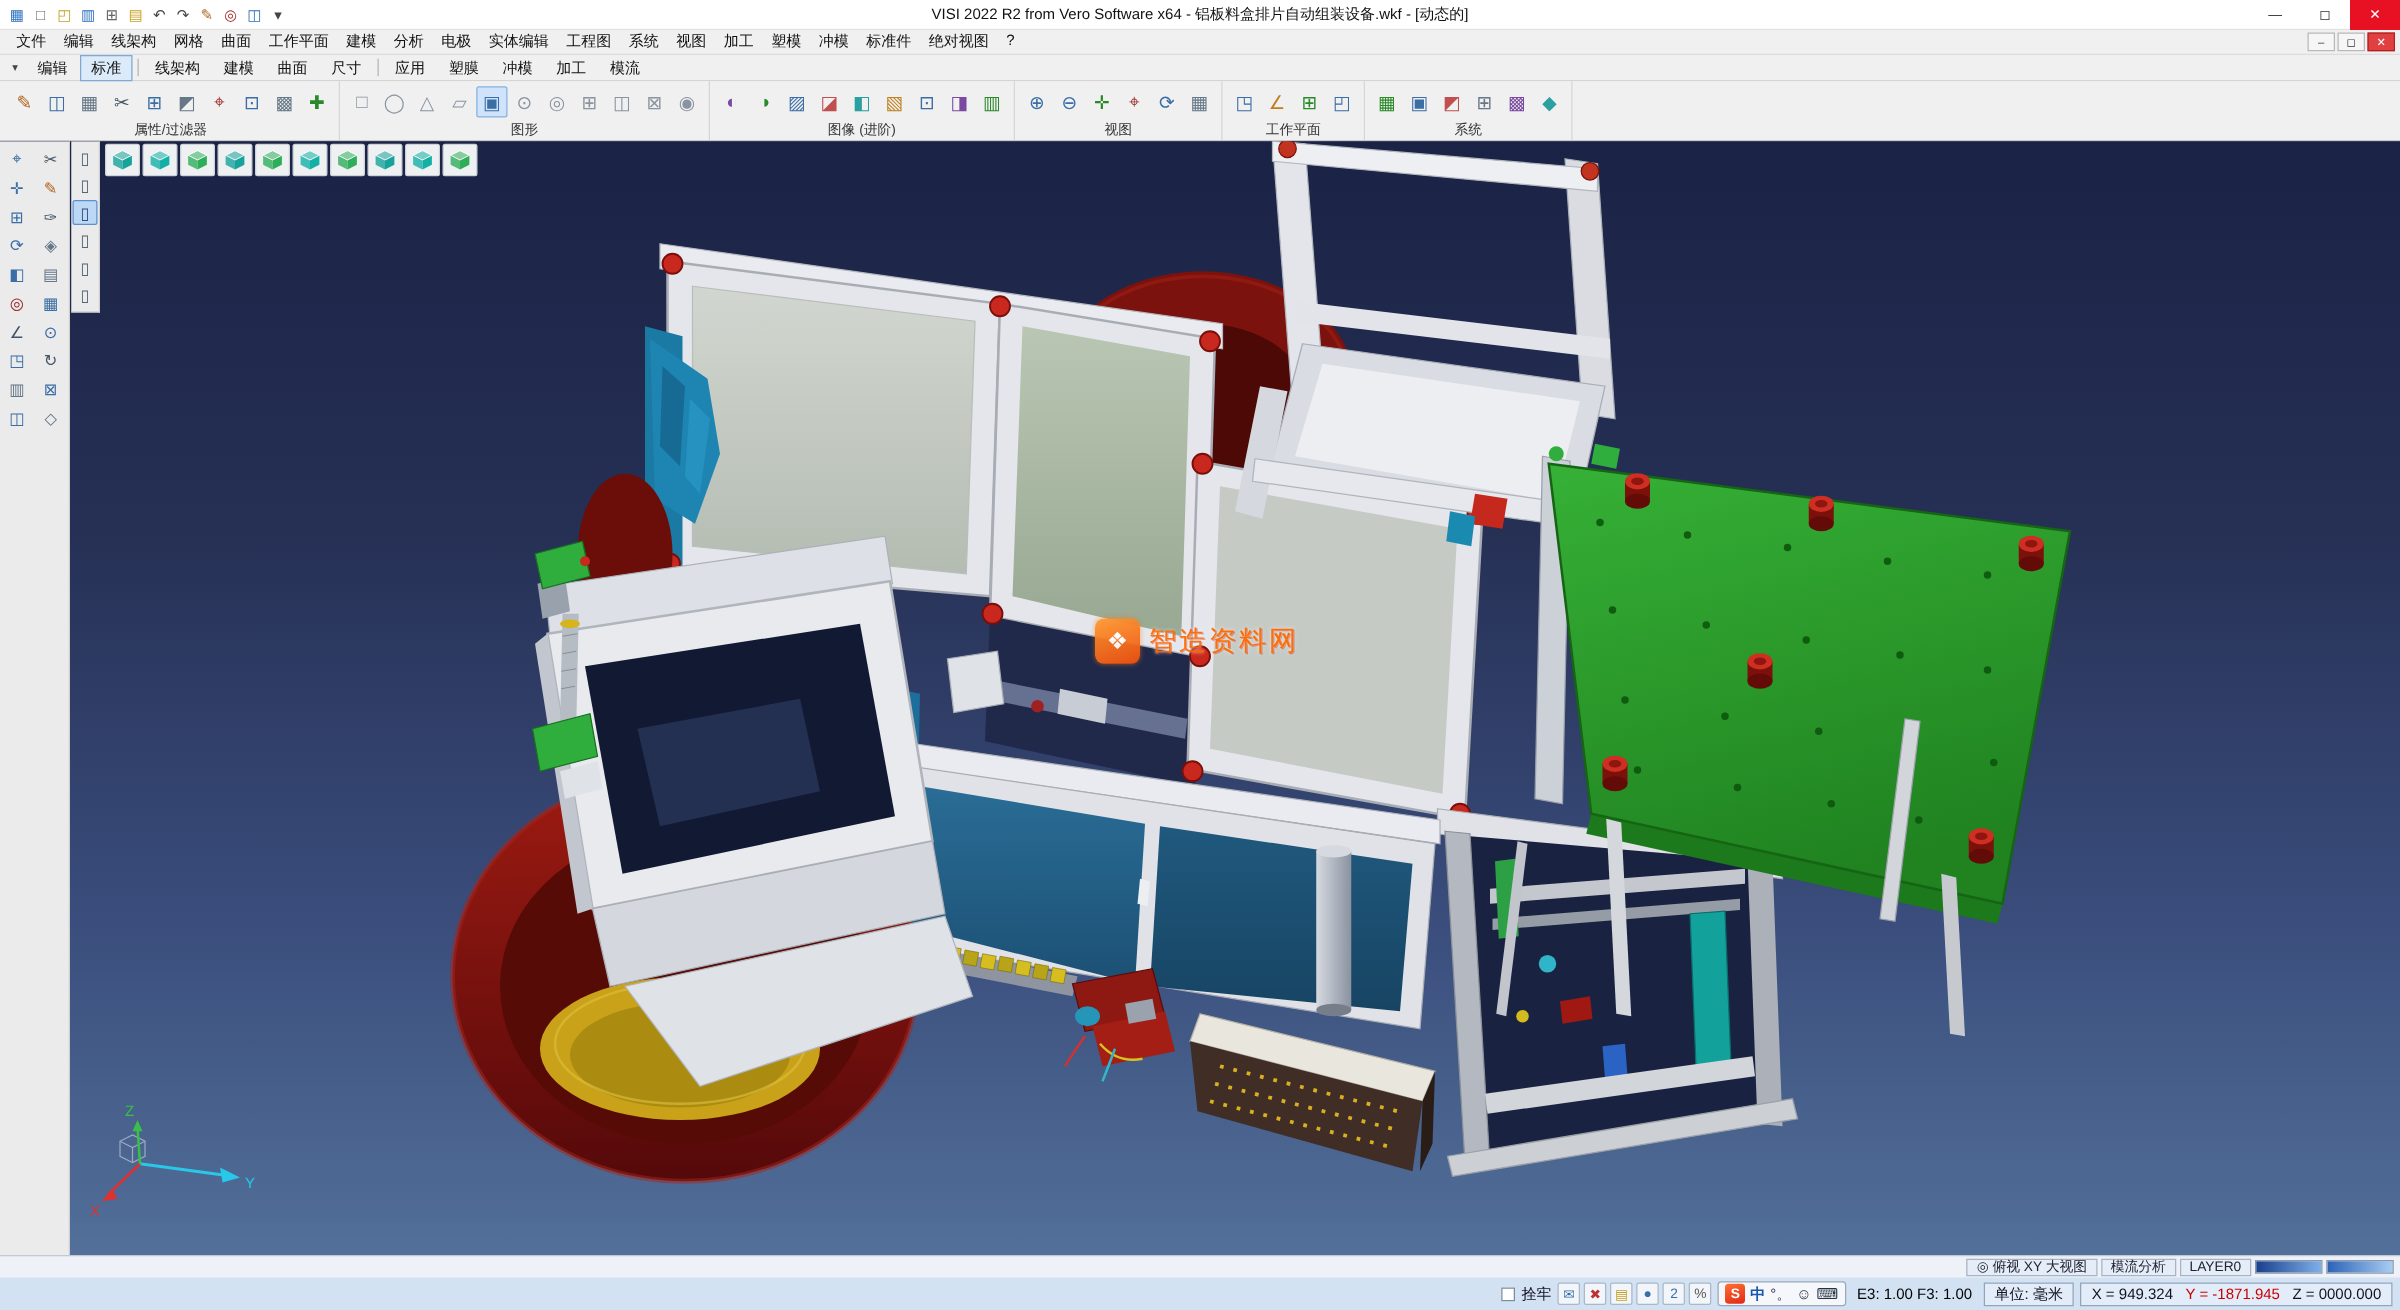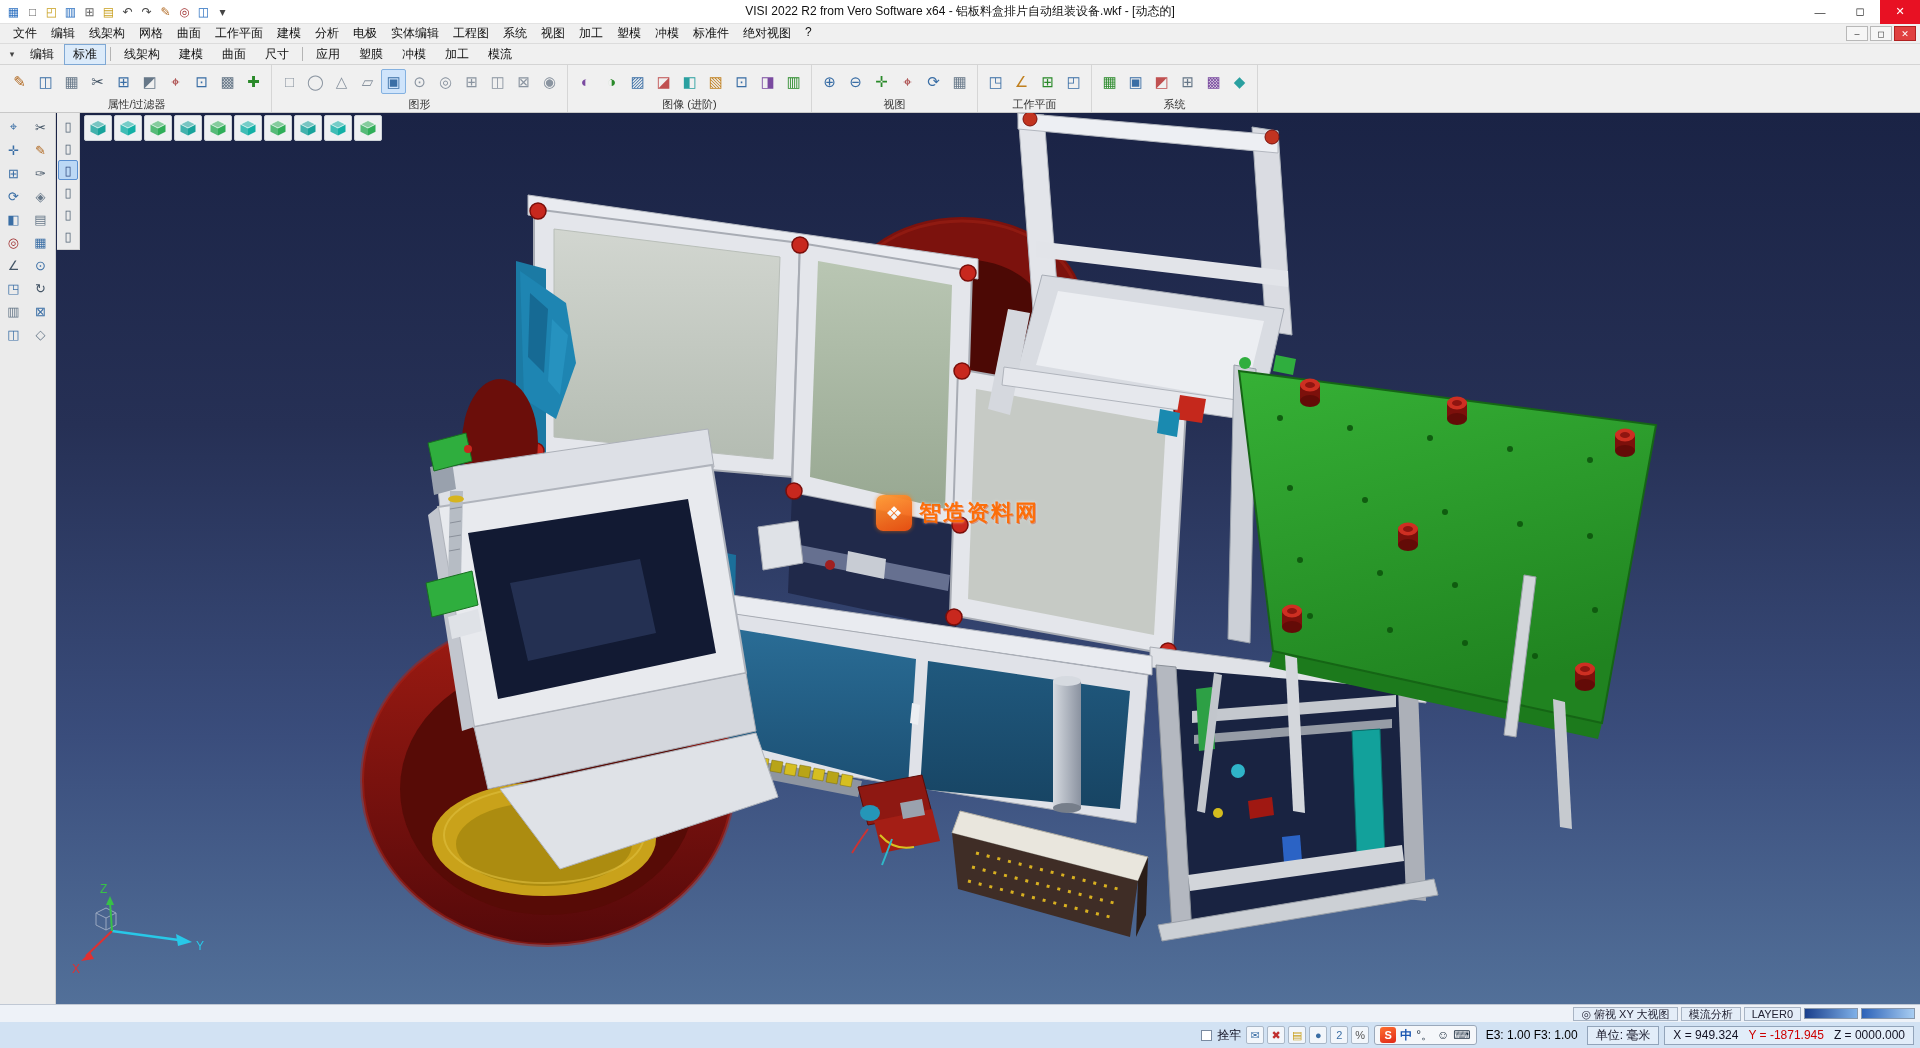--- a/index.html
+++ b/index.html
@@ -41,21 +41,21 @@
   .viewport-svg{position:absolute;left:0;top:0;width:1920px;height:891px;display:block;}
   .left-rail{position:absolute;left:0;top:0;bottom:0;width:56px;background:#ebebeb;border-right:1px solid #d0d0d0;display:grid;grid-template-columns:26px 26px;align-content:start;gap:1px;padding:3px 1px;z-index:3;}
   .rail-icon{width:25px;height:22px;display:flex;align-items:center;justify-content:center;font-size:13px;border:1px solid transparent;border-radius:2px;}
   .doc-col{position:absolute;left:57px;top:0;width:23px;background:#ebebeb;border-right:1px solid #d0d0d0;border-bottom:1px solid #d0d0d0;display:flex;flex-direction:column;gap:2px;padding:3px 1px;z-index:3;}
   .clip-icon{width:20px;height:20px;display:flex;align-items:center;justify-content:center;font-size:13px;color:#556;border:1px solid transparent;border-radius:2px;}
   .clip-icon.active{background:#bcd8f5;border-color:#5a8fd0;}
   .cube-bar{position:absolute;left:84px;top:2px;display:flex;gap:2px;z-index:2;}
   .cube-btn{width:28px;height:26px;display:flex;align-items:center;justify-content:center;background:#eef0f2;border:1px solid #cdd2d8;border-radius:2px;}
   .watermark{position:absolute;left:876px;top:382px;display:flex;align-items:center;gap:7px;z-index:2;opacity:0.95;}
   .wm-logo{width:36px;height:36px;border-radius:7px;background:linear-gradient(160deg,#ff9a30,#f05010);display:flex;align-items:center;justify-content:center;color:#fff;font-size:19px;box-shadow:0 0 4px rgba(255,120,0,.6);}
-  .wm-text{color:#ff6a00;font-size:22px;font-weight:bold;letter-spacing:2px;text-shadow:0 0 3px rgba(255,255,255,.75),1px 1px 0 rgba(200,40,0,.55);text-align:right;}
+  .wm-text{color:#ff6a00;font-size:22px;font-weight:normal;letter-spacing:2px;text-shadow:0 0 3px rgba(255,255,255,.75),1px 1px 0 rgba(200,40,0,.55);text-align:right;}
 
   
   .status-upper{height:18px;background:#eef2f8;border-top:1px solid #c0c8d4;display:flex;align-items:center;justify-content:flex-end;gap:3px;padding:0 5px;font-size:11px;color:#223;}
   .su-seg{border:1px solid #a8b4c4;background:#e4edf8;padding:0 7px;height:14px;line-height:12px;display:flex;align-items:center;gap:3px;white-space:nowrap;}
   .su-bar{width:54px;height:11px;border:1px solid #8898ac;}
   .su-bar.b1{background:linear-gradient(90deg,#1a3f8c,#7fb0e8);}
   .su-bar.b2{background:linear-gradient(90deg,#2c62b8,#a8cdf2);}
   .status-bottom{height:26px;background:#d2e2f3;display:flex;align-items:center;font-size:12px;color:#112;padding:0 6px;gap:5px;}
   .sb-spacer{flex:1;}
   .sb-check{width:11px;height:11px;border:1px solid #7a8aa0;background:#fff;}

